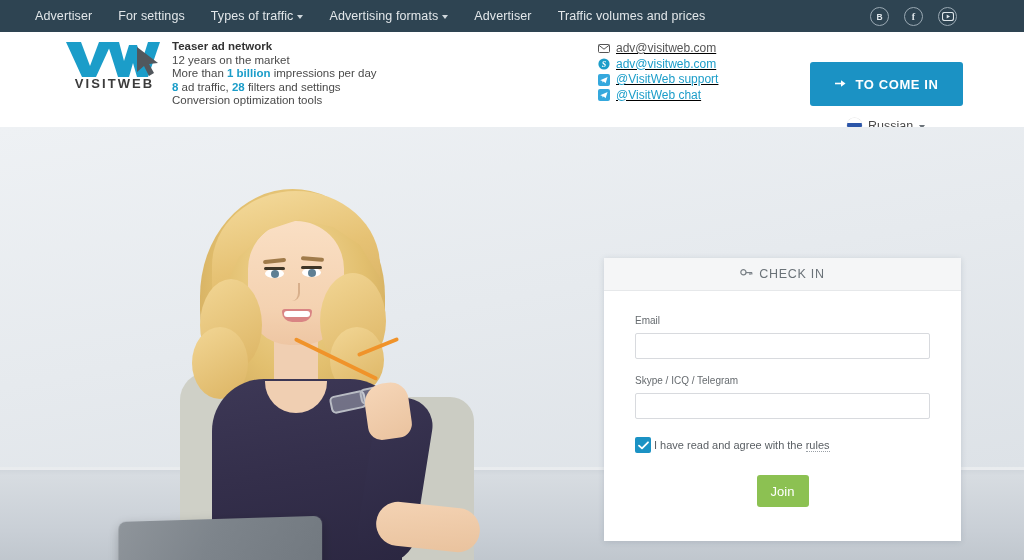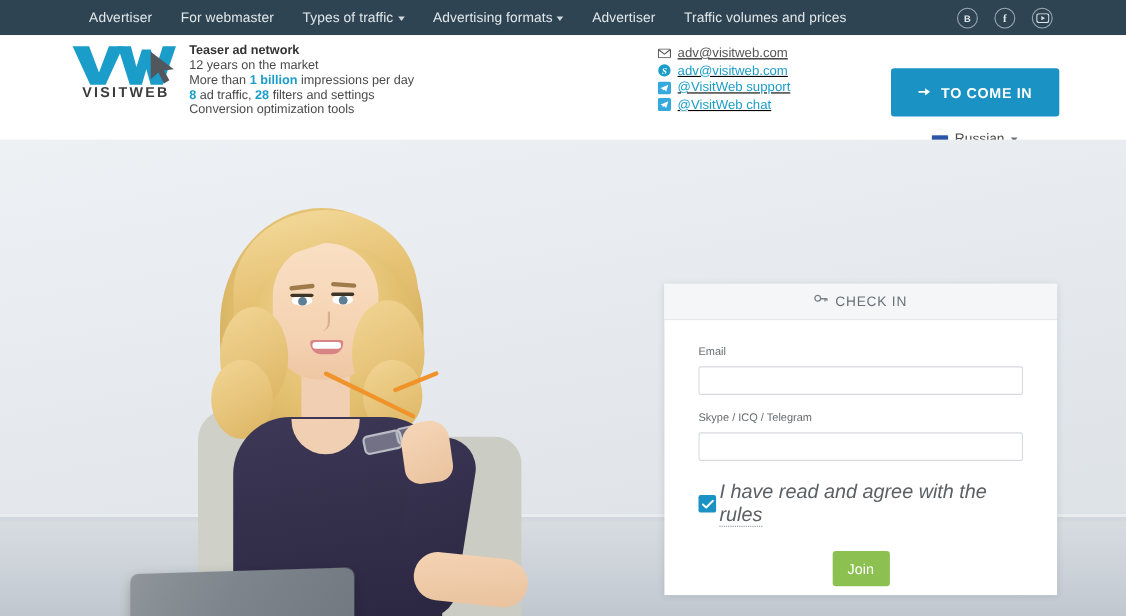--- a/index.html
+++ b/index.html
@@ -10,21 +10,21 @@
   }
   .page { position: relative; width: 1024px; height: 560px; }
 
   
   .navbar {
     position: absolute; top: 0; left: 0;
     width: 1024px; height: 32px;
     background: #2e4452;
     display: flex; align-items: center;
   }
-  .nav-links { display: flex; align-items: flex-start; margin-left: 81px; }
+  .nav-links { display: flex; align-items: flex-start; margin-left: 35px; }
   .nav-link {
     color: #e2e7ea; font-size: 12.5px; letter-spacing: .1px;
     margin-right: 26px; white-space: nowrap; cursor: pointer;
     display: flex; align-items: center; gap: 4px;
   }
   .caret {
     width: 0; height: 0; display: inline-block;
     border-left: 3.5px solid transparent;
     border-right: 3.5px solid transparent;
     border-top: 4px solid #cfd7dc;
@@ -239,21 +239,21 @@
     width: 295px; height: 26px; border: 1px solid #d8dade; background: #fff;
     border-radius: 2px; outline: none; padding: 0 7px;
     font-size: 12px; font-family: "Liberation Sans", sans-serif; color: #333;
     margin-bottom: 16px;
   }
   .agree { display: flex; align-items: center; gap: 3px; margin-top: 2px; }
   .cbox {
     width: 16px; height: 16px; background: #1b92c4; border-radius: 2px;
     display: flex; align-items: center; justify-content: center; cursor: pointer; flex: none;
   }
-  .agree-text { font-size: 18px; color: #5b6065; font-style: italic; }
+  .agree-text { font-size: 11px; color: #5b6065; }
   .rules-link {
     color: #5b6065; border-bottom: 1px dotted #9aa0a6; cursor: pointer;
   }
   .btn-join {
     display: block; margin: 22px auto 16px auto;
     width: 52px; height: 32px; background: #8cc152; border: none;
     border-radius: 3px; color: #fff; font-size: 13px; cursor: pointer;
     font-family: "Liberation Sans", sans-serif;
   }
 </style>
@@ -261,21 +261,21 @@
 <body>
 
 <div class="page">
 
   <div class="navbar">
     <div class="nav-links">
       <div class="nav-link">
         <span>Advertiser</span>
       </div>
       <div class="nav-link">
-        <span>For webmaster</span>
+        <span>For settings</span>
       </div>
       <div class="nav-link">
         <span>Types of traffic</span>
         <span class="caret"></span>
       </div>
       <div class="nav-link">
         <span>Advertising formats</span>
         <span class="caret"></span>
       </div>
       <div class="nav-link">

